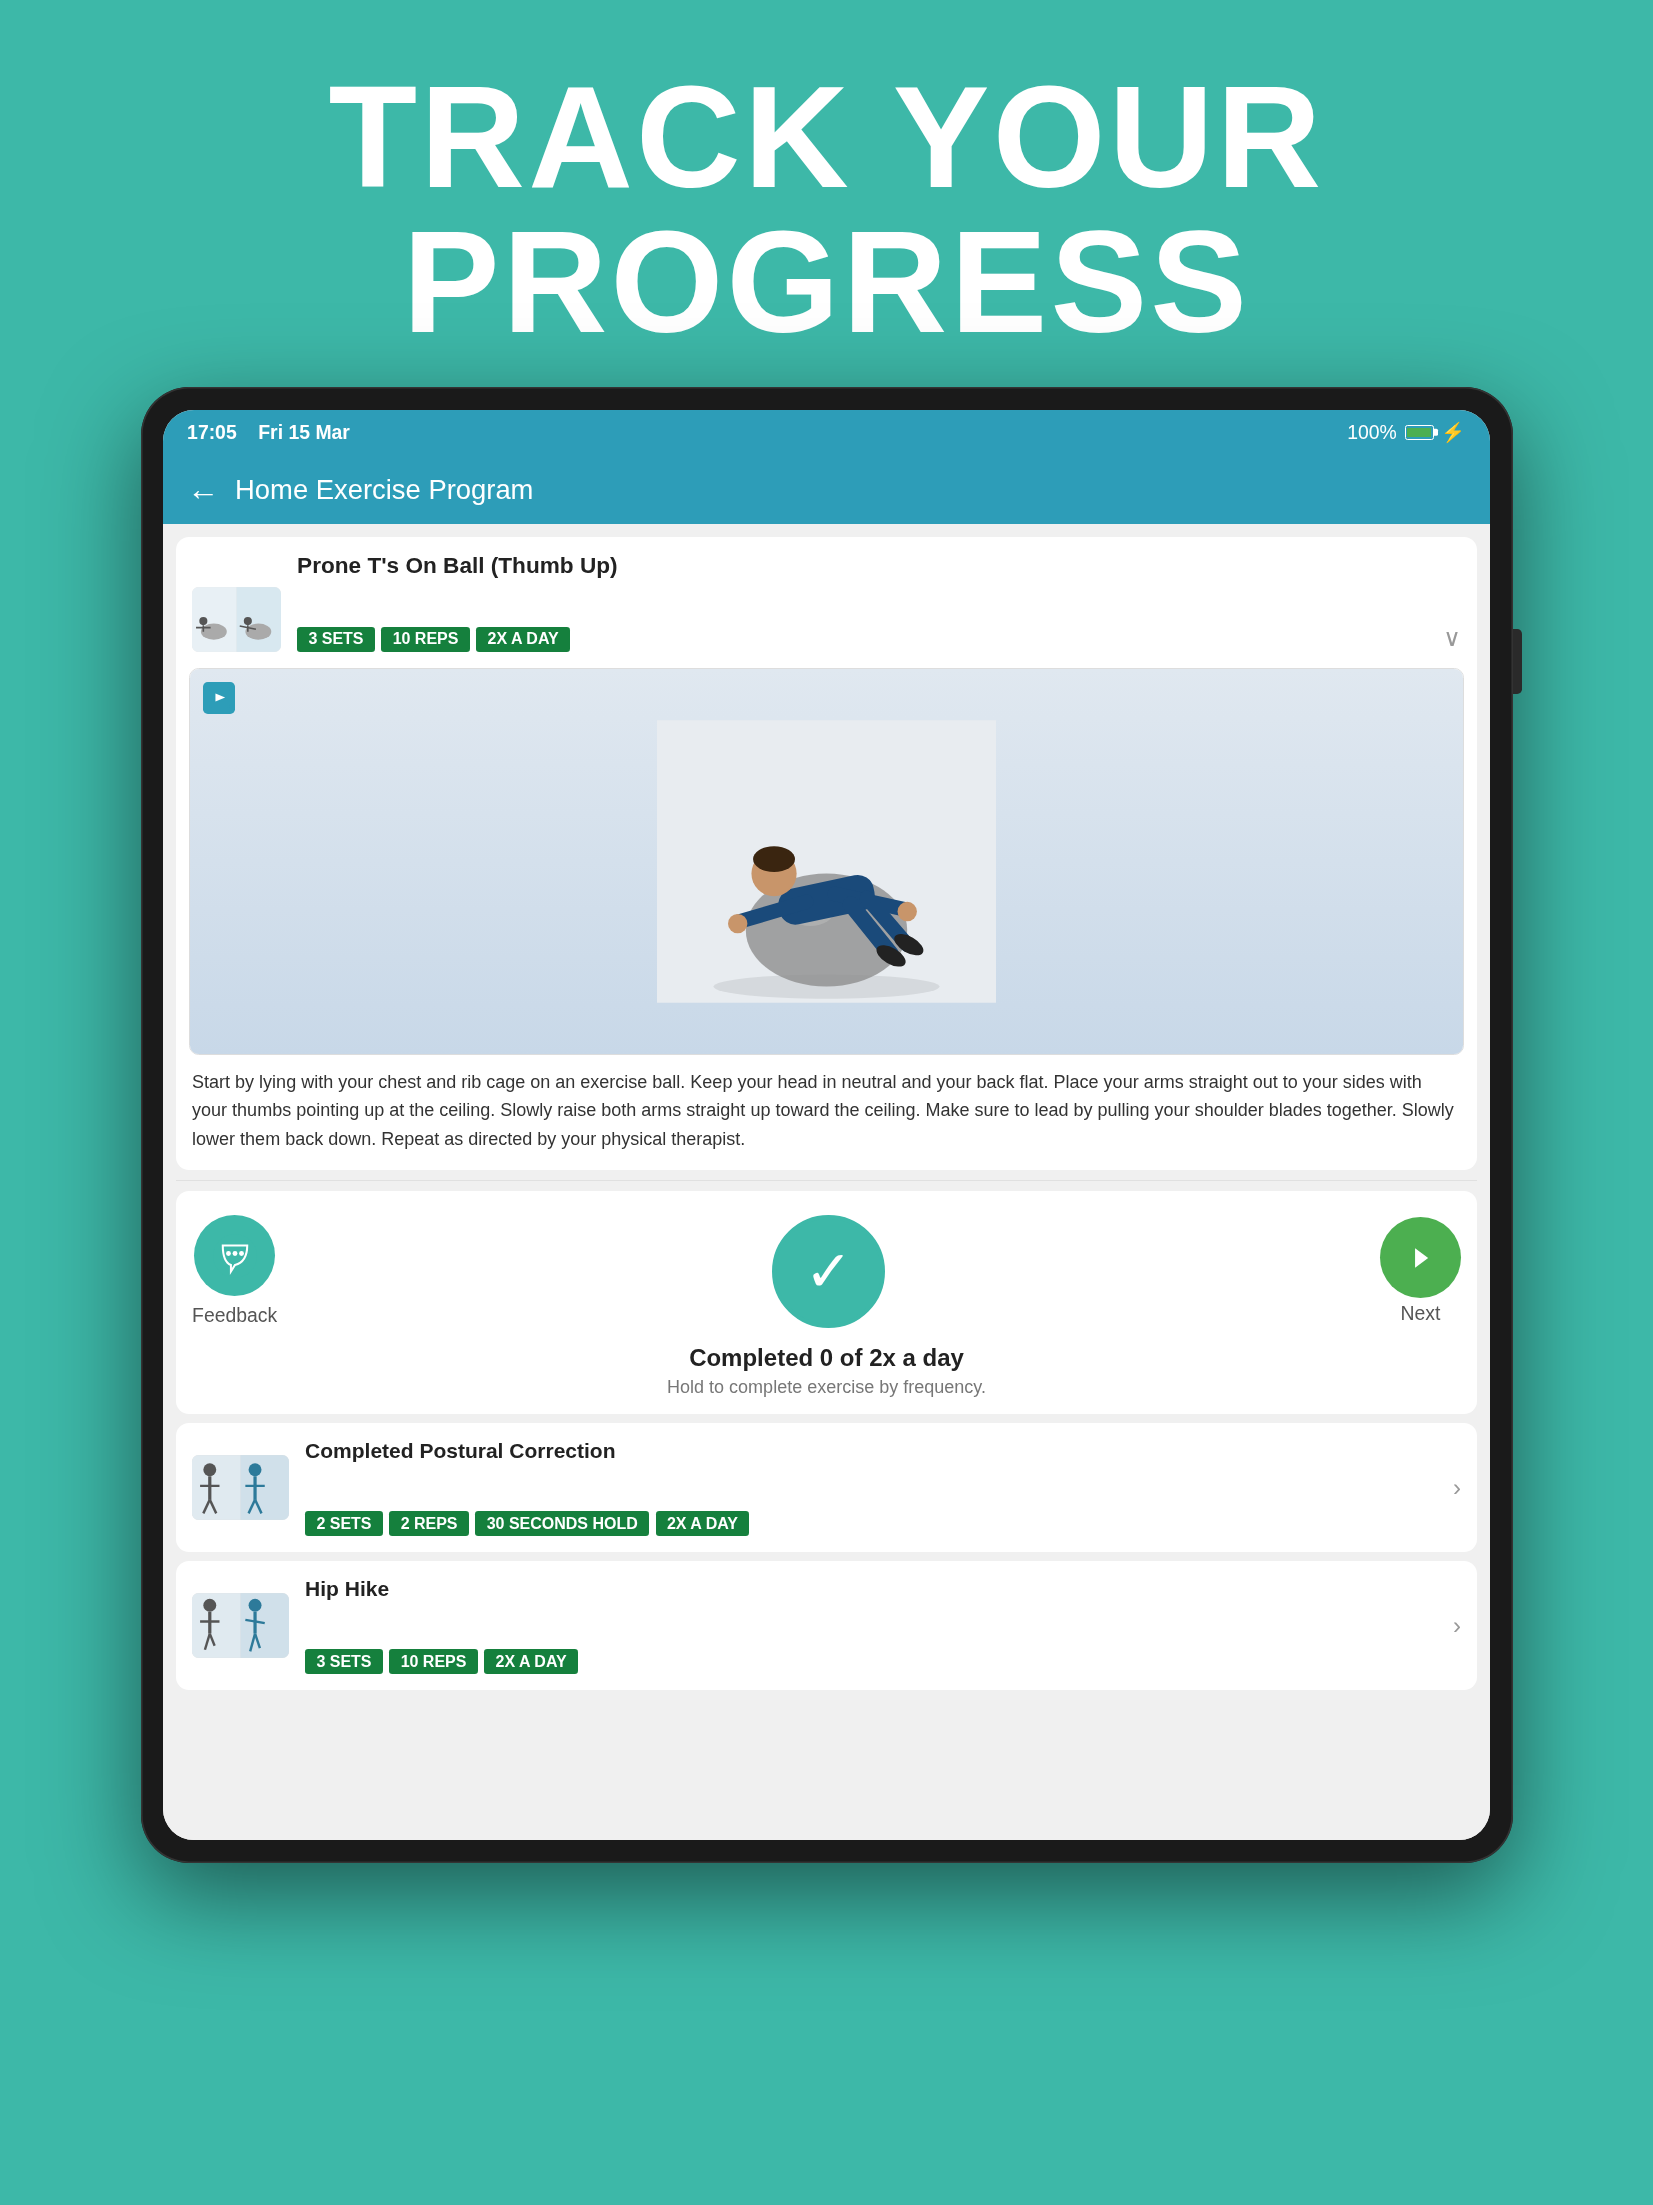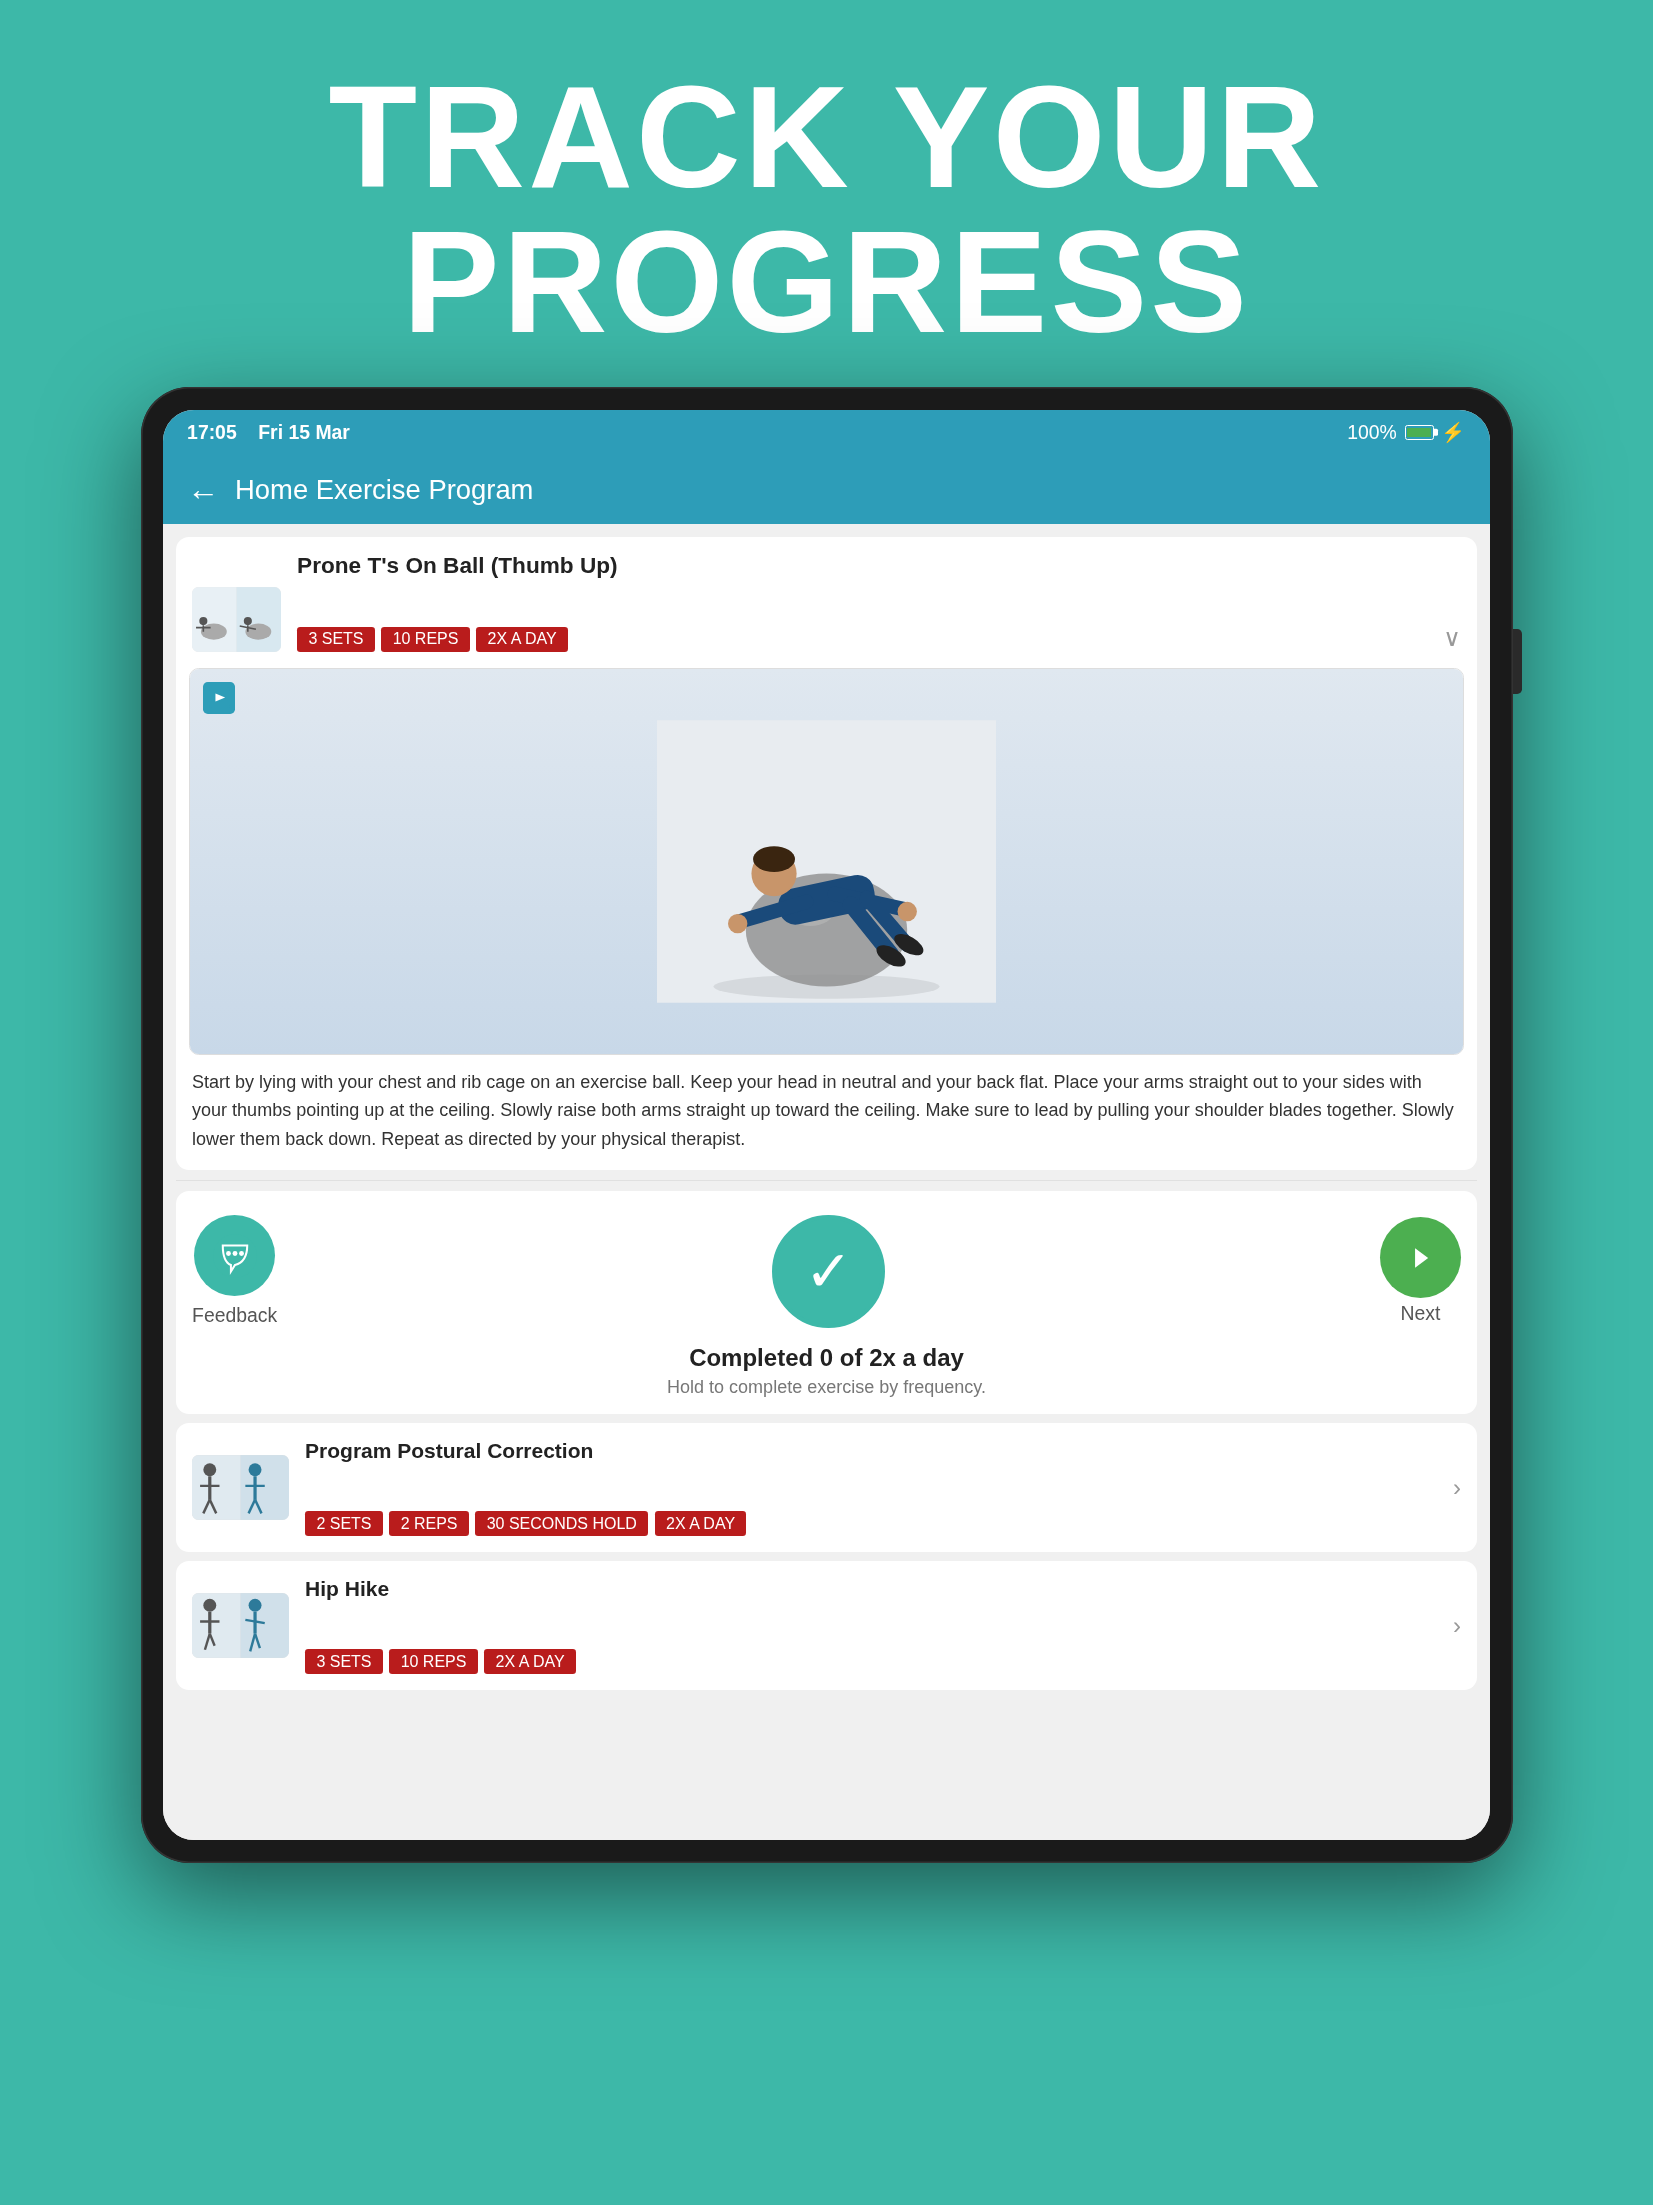--- a/index.html
+++ b/index.html
@@ -173,26 +173,26 @@
       font-weight: 600;
       color: #222;
       margin-bottom: 8px;
     }
     .exercise-tags {
       display: flex;
       gap: 6.5px;
       flex-wrap: wrap;
     }
     .tag {
-      background: #b91c1c;
+      background: #15803d;
       color: white;
       padding: 3.2px 11.3px;
       border-radius: 3.2px;
       font-size: 16px;
-      font-weight: 400;
+      font-weight: 700;
       margin-top: 40px;
     }
     .chevron {
       font-size: 24px;
       color: #999;
       flex-shrink: 0;
     }
 
     
     .video-area {
@@ -525,21 +525,21 @@
               <line x1="22" y1="55" x2="30" y2="72" stroke="#555" stroke-width="3"></line>
 
               <circle cx="78" cy="18" r="8" fill="#2d7a9a"></circle>
               <line x1="78" y1="26" x2="78" y2="55" stroke="#2d7a9a" stroke-width="4"></line>
               <line x1="66" y1="38" x2="90" y2="38" stroke="#2d7a9a" stroke-width="3"></line>
               <line x1="78" y1="55" x2="70" y2="72" stroke="#2d7a9a" stroke-width="3"></line>
               <line x1="78" y1="55" x2="86" y2="72" stroke="#2d7a9a" stroke-width="3"></line>
             </svg>
           </div>
           <div class="list-info">
-            <div class="list-name">Program Postural Correction</div>
+            <div class="list-name">Completed Postural Correction</div>
             <div class="list-tags">
               <span class="tag">2 SETS</span>
               <span class="tag">2 REPS</span>
               <span class="tag">30 SECONDS HOLD</span>
               <span class="tag">2X A DAY</span>
             </div>
           </div>
           <span class="list-chevron">›</span>
         </div>
 

